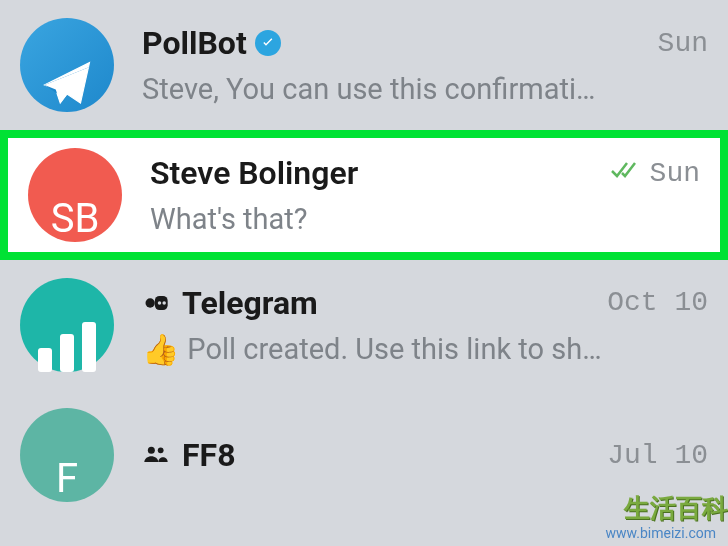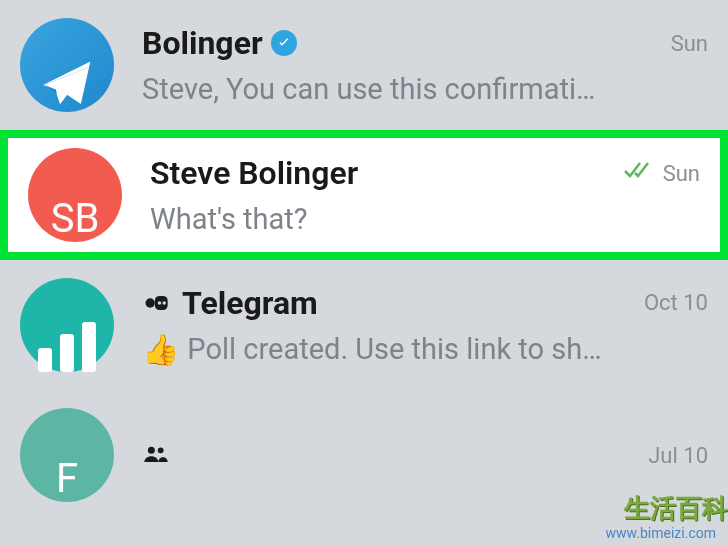--- a/index.html
+++ b/index.html
@@ -85,22 +85,23 @@
       margin-right: 4px;
     }
     .bot-icon svg, .group-icon svg { width: 28px; height: 28px; }
     .meta-wrap {
       display: flex;
       align-items: center;
       gap: 8px;
     }
     .read-check svg { width: 32px; height: 24px; }
     .timestamp {
-      font-size: 22px;
+      font-size: 28px;
       color: #8b8f94;
+      font-family: Liberation Mono, monospace;
     }
     .chat-preview {
       font-size: 29px;
       color: #7e8389;
       white-space: nowrap;
       overflow: hidden;
       text-overflow: ellipsis;
       display: flex;
       align-items: center;
       gap: 8px;
@@ -133,21 +134,21 @@
   <div class="avatar telegram">
     <svg viewBox="0 0 24 24" fill="white">
       <path d="M2 12l5 2 2 6 3-4 6 4 4-18z" stroke="white" stroke-width="0.5" fill="white"></path>
       <path d="M2 12l20-8-14 12z" fill="#1e88cc"></path>
       <path d="M2 12l20-8L9 20l-2-6z" fill="white"></path>
     </svg>
   </div>
   <div class="chat-content">
     <div class="chat-header-row">
       <div class="chat-name-wrap">
-        <span class="chat-name system">Bolinger</span>
+        <span class="chat-name system">PollBot</span>
         <span class="verified-badge">
           <svg viewBox="0 0 24 24" fill="white">
               <path d="M9 16l-4-4 1.5-1.5L9 13l8-8 1.5 1.5z"></path>
             </svg>
         </span>
       </div>
       <div class="meta-wrap">
         <span class="timestamp">Sun</span>
       </div>
     </div>
@@ -218,20 +219,21 @@
     <div class="chat-header-row">
       <div class="chat-name-wrap">
         <span class="group-icon">
           <svg viewBox="0 0 24 24" fill="#1a1a1a">
             <circle cx="8" cy="8" r="3"></circle>
             <circle cx="16" cy="8" r="2.5"></circle>
             <path d="M2 18c0-3 3-5 6-5s6 2 6 5z"></path>
             <path d="M14 18c0-2.5 2-4 4-4s4 1.5 4 4z"></path>
           </svg>
         </span>
+        <span class="chat-name system">FF8</span>
       </div>
       <div class="meta-wrap">
         <span class="timestamp">Jul 10</span>
       </div>
     </div>
   </div>
 </div>
 
 <div class="watermark-cn">生活百科</div>
 <div class="watermark">www.bimeizi.com</div>

